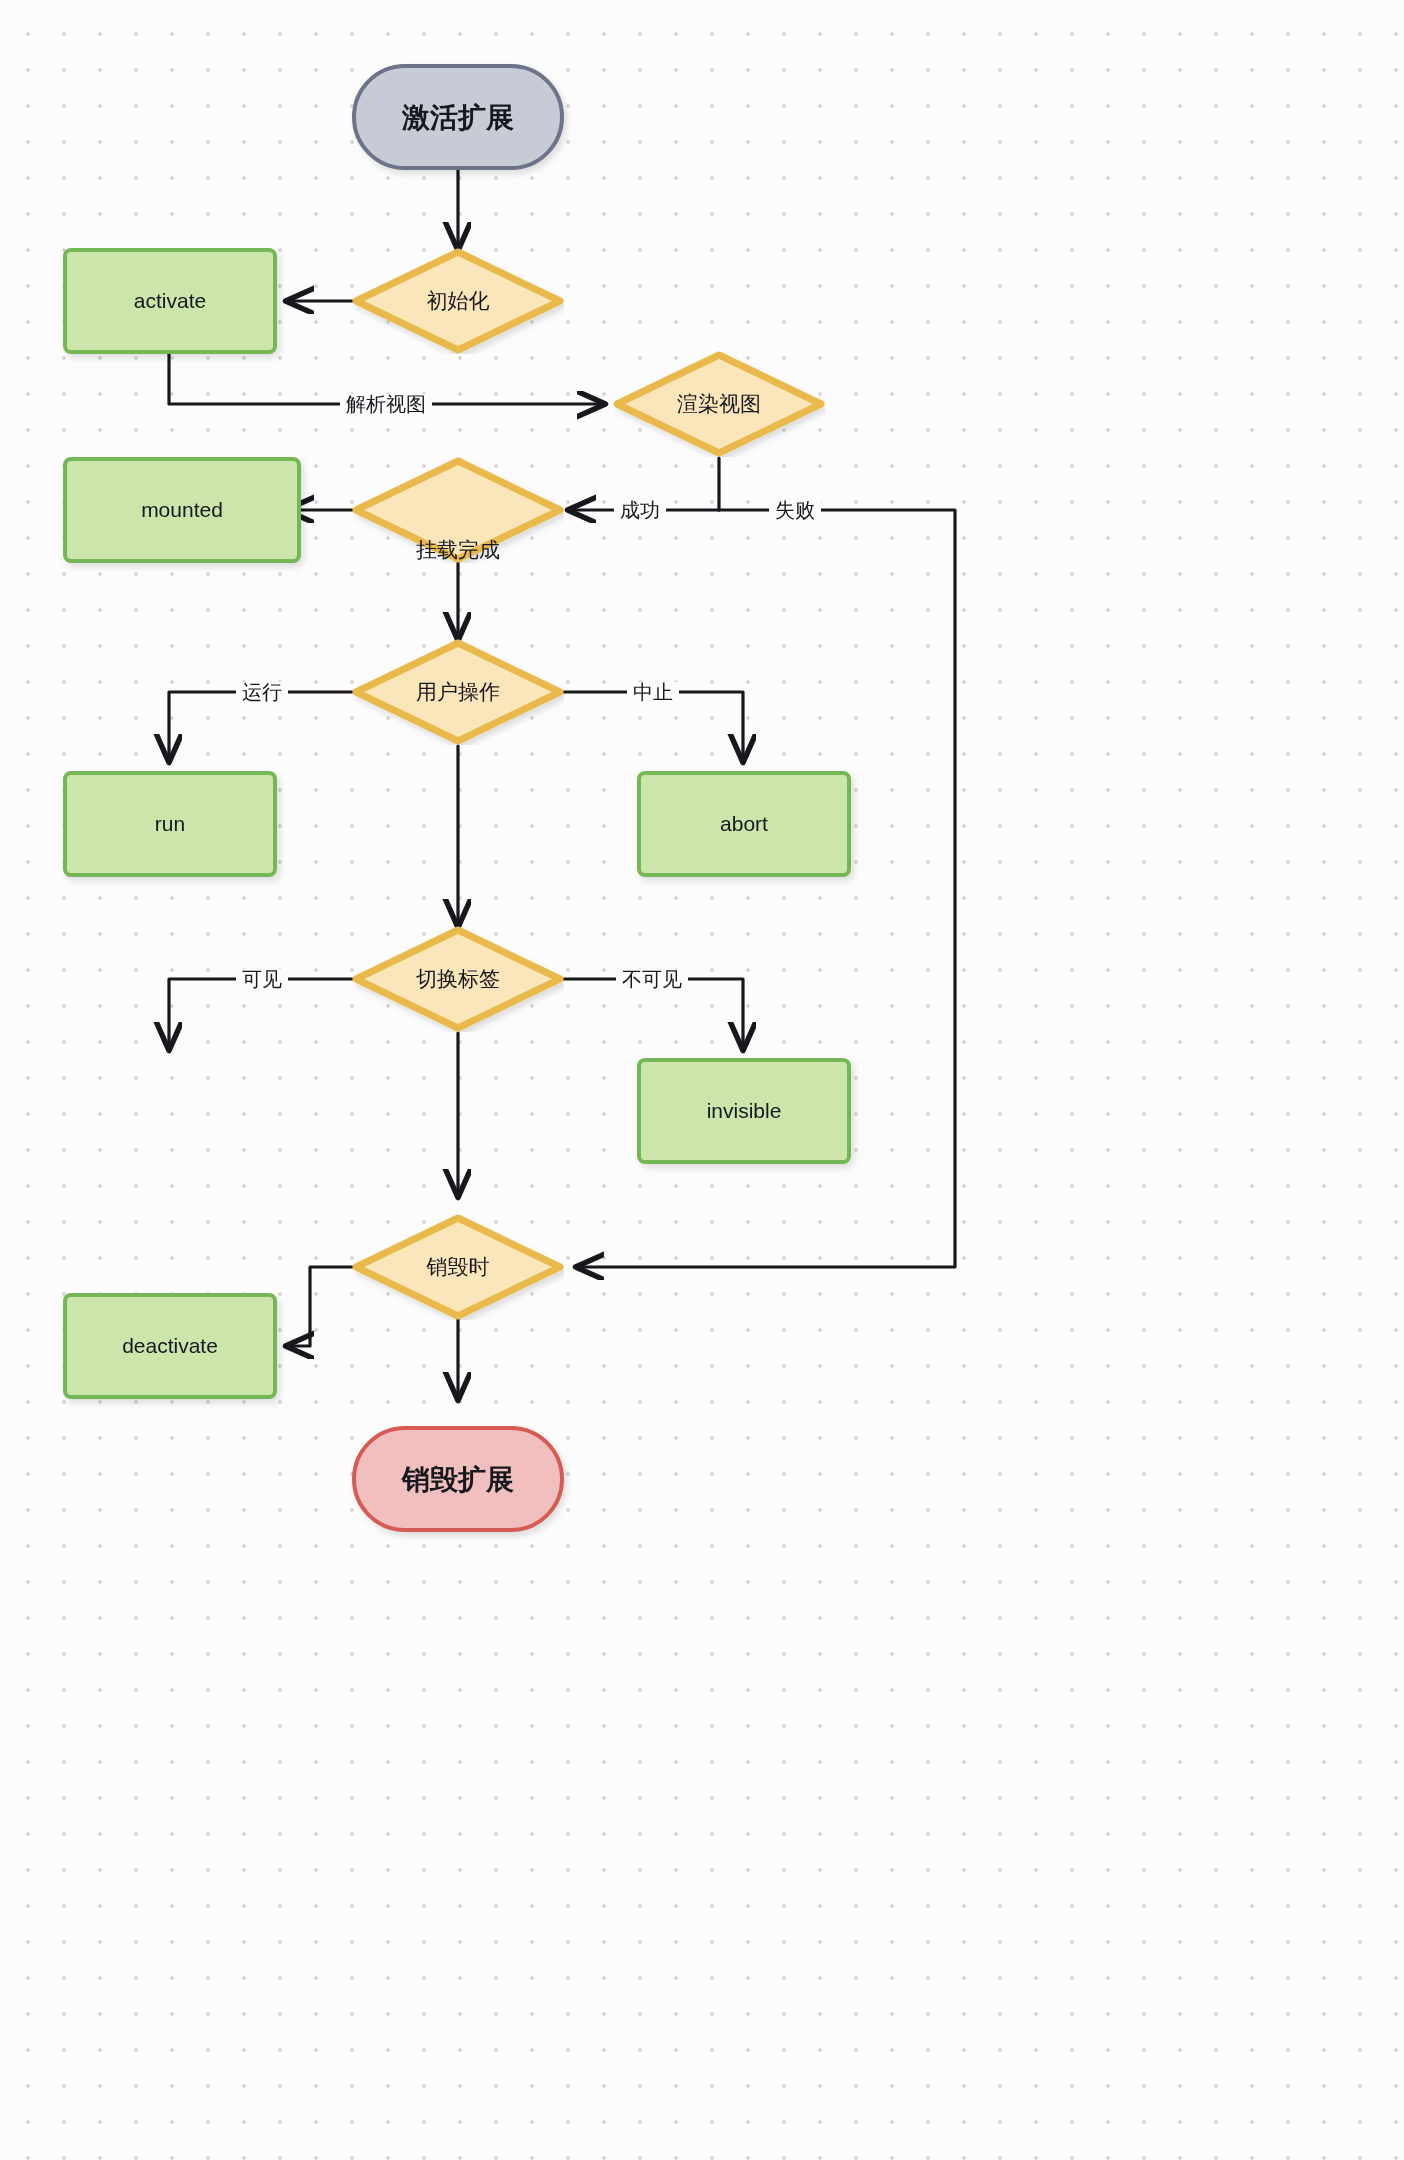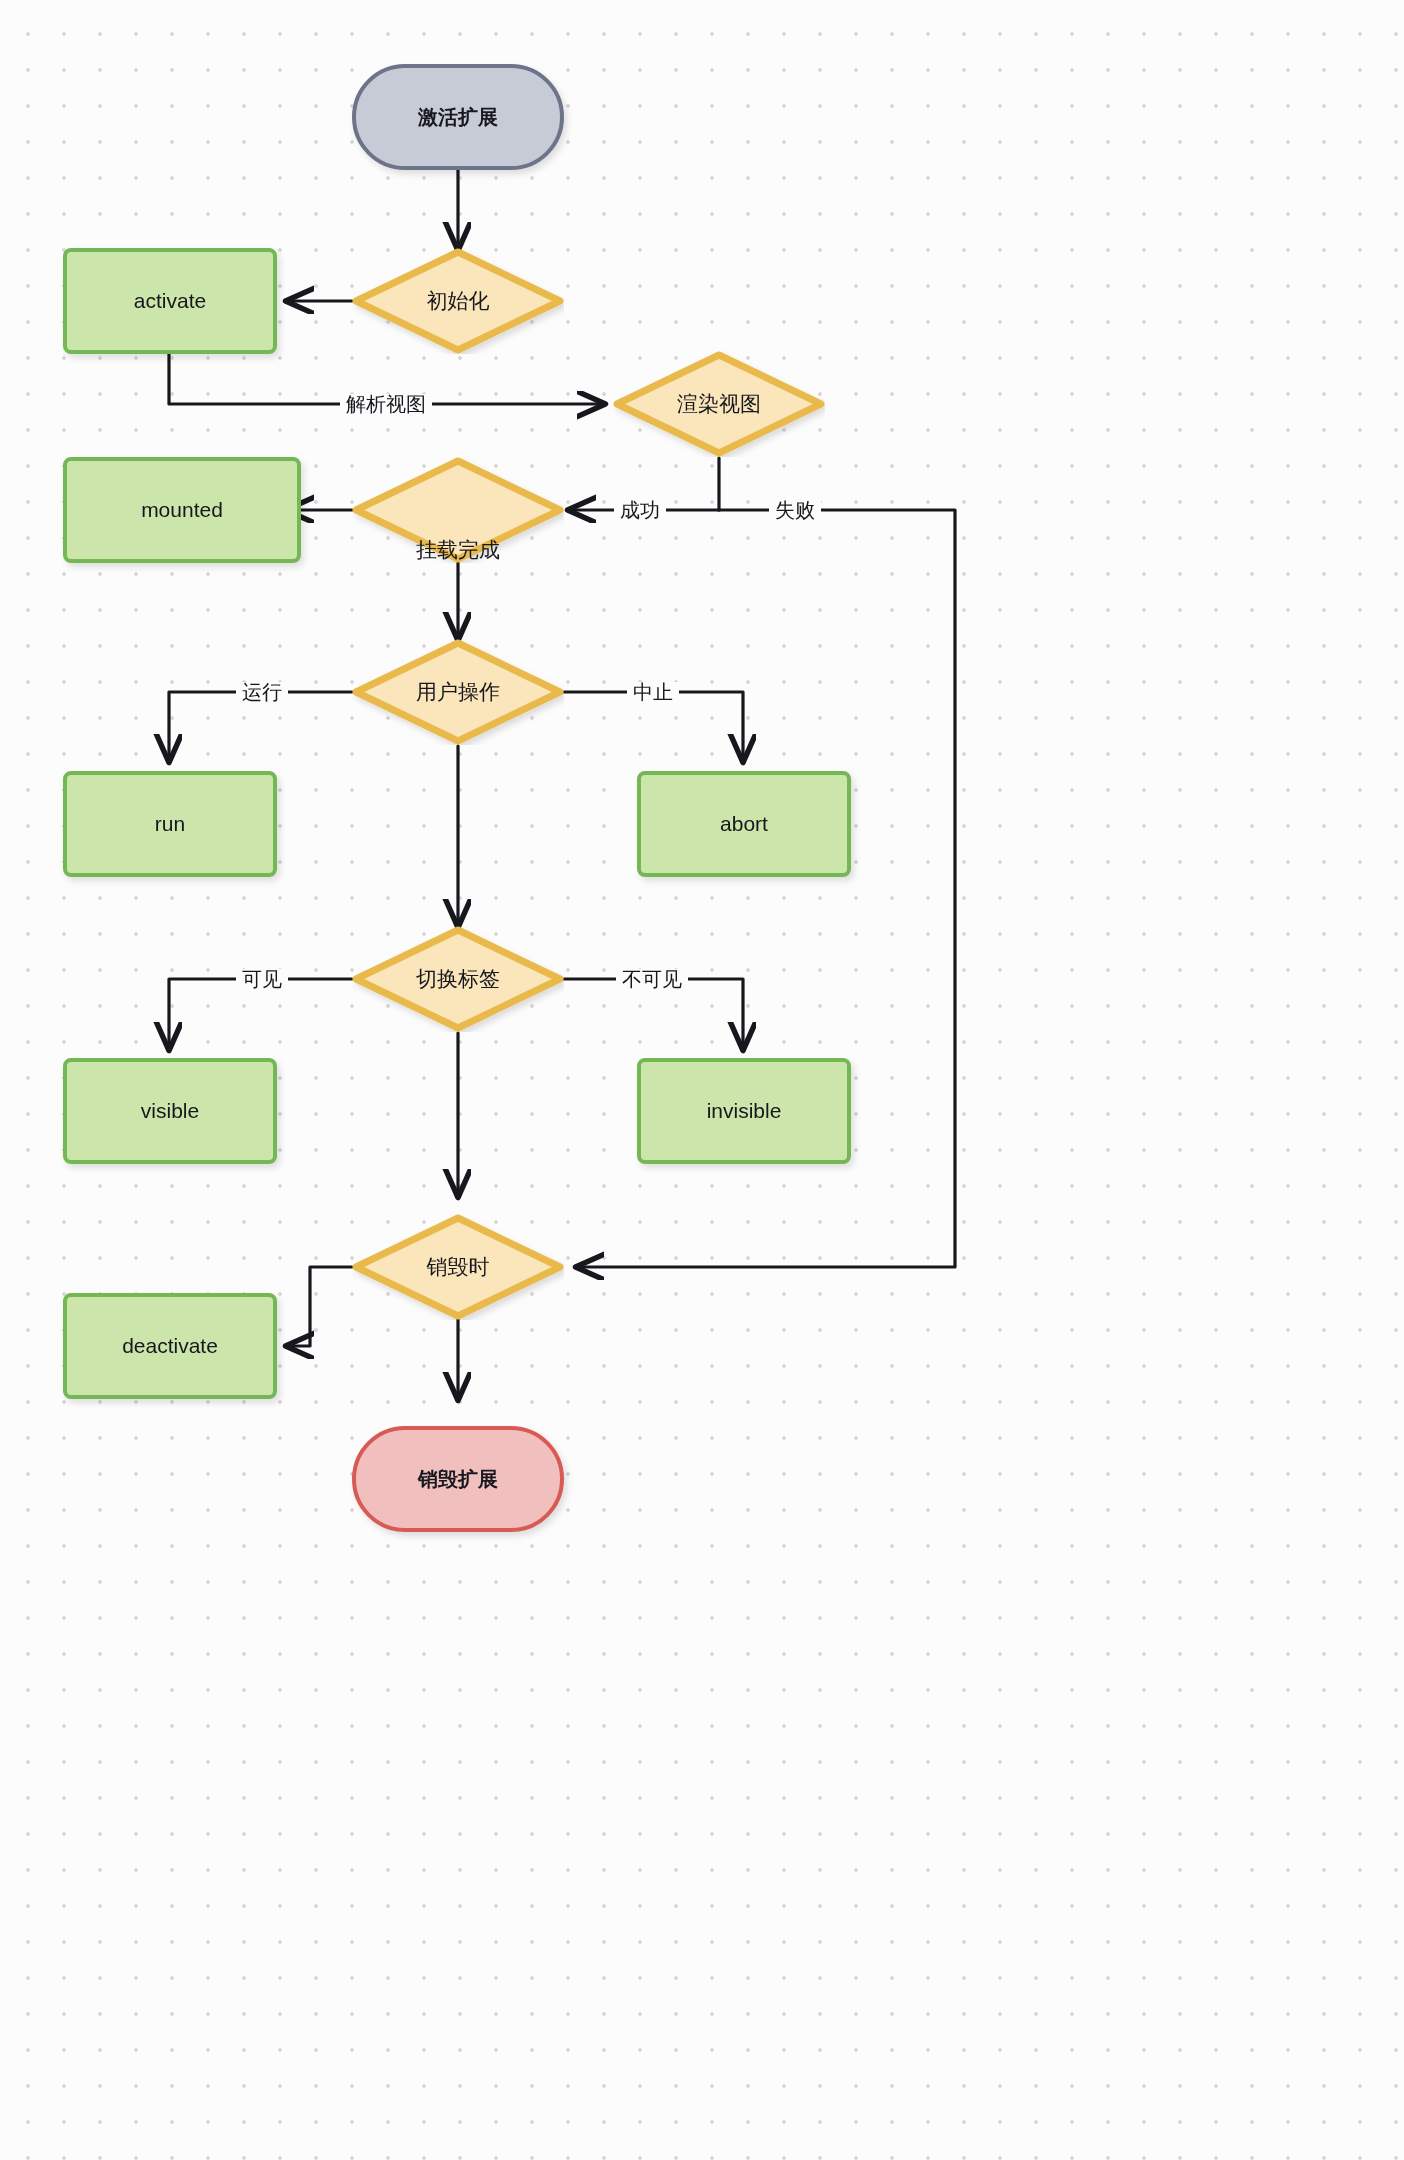--- a/index.html
+++ b/index.html
@@ -32,21 +32,21 @@
     display: flex;
     align-items: center;
     justify-content: center;
     text-align: center;
     line-height: 1.25;
   }
   
   .n-start, .n-end {
     border-radius: 999px;
     font-weight: bold;
-    font-size: 20px;
+    font-size: 28px;
     color: #16181d;
     box-shadow: 3px 4px 7px rgba(0,0,0,0.13);
   }
   .n-start {
     background: #c6cbd6;
     border: 4px solid #6d7389;
   }
   .n-end {
     background: #f2bfbf;
     border: 4px solid #d75a54;
@@ -188,23 +188,20 @@
     <span>abort</span>
   </div>
 
   <div class="node n-dec" style="left:352px; top:926px; width:212px; height:106px;">
     <svg class="dia" viewBox="0 0 212 106" preserveAspectRatio="none">
       <polygon points="106,4 208,53 106,102 4,53" fill="#fbe5bb" stroke="#e9b94c" stroke-width="7" stroke-linejoin="round" filter="url(#shdw)"></polygon>
     </svg>
     <span class="lbl">切换标签</span>
   </div>
 
-  <div class="node n-proc" style="left:63px; top:1058px; width:214px; height:106px;">
-    <span>visible</span>
-  </div>
 
   <div class="node n-proc" style="left:637px; top:1058px; width:214px; height:106px;">
     <span>invisible</span>
   </div>
 
   <div class="node n-dec" style="left:352px; top:1214px; width:212px; height:106px;align-items:center;">
     <svg class="dia" viewBox="0 0 212 106" preserveAspectRatio="none">
       <polygon points="106,4 208,53 106,102 4,53" fill="#fbe5bb" stroke="#e9b94c" stroke-width="7" stroke-linejoin="round" filter="url(#shdw)"></polygon>
     </svg>
     <span class="lbl">销毁时</span>

